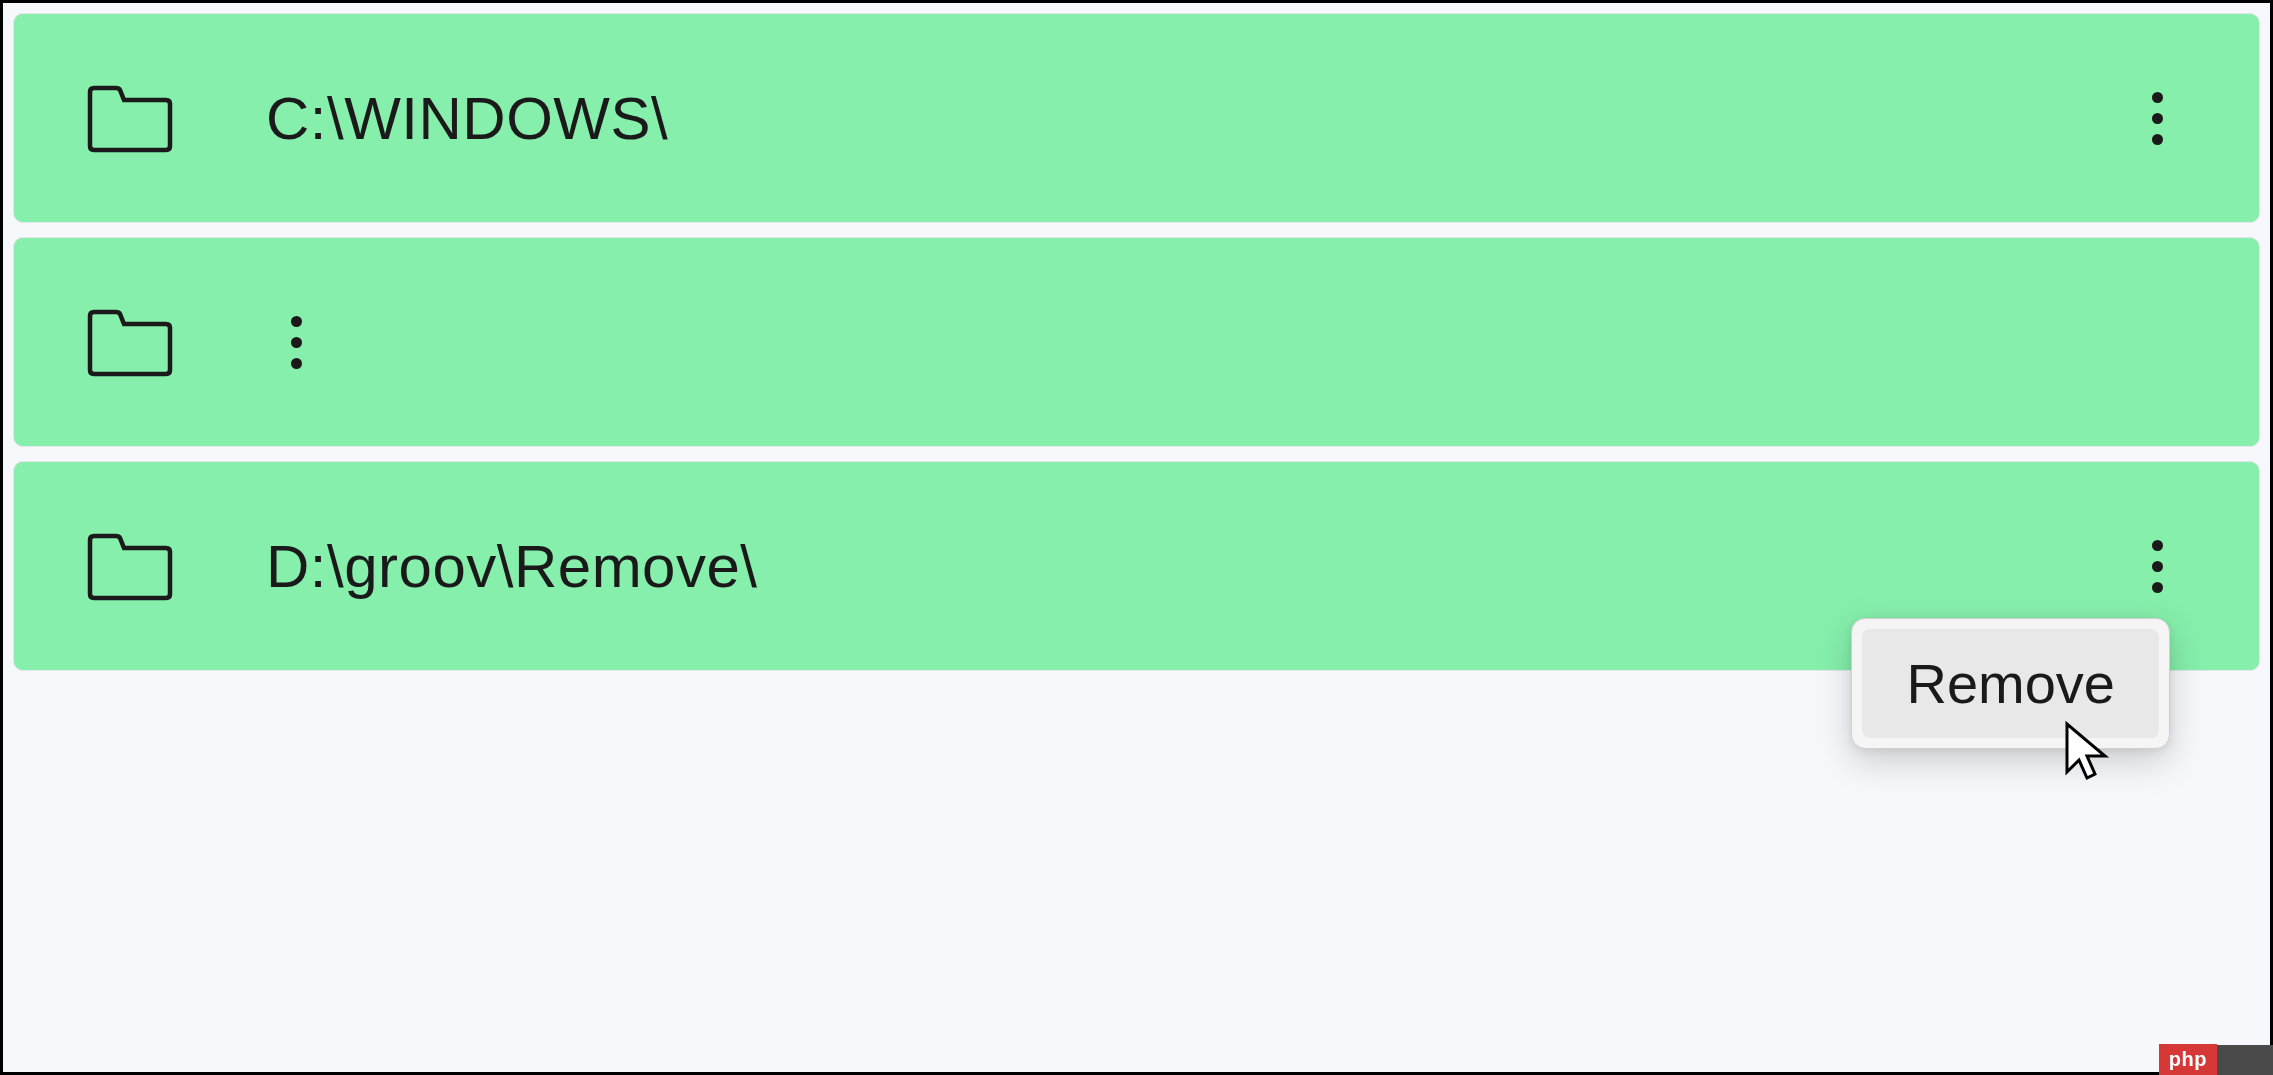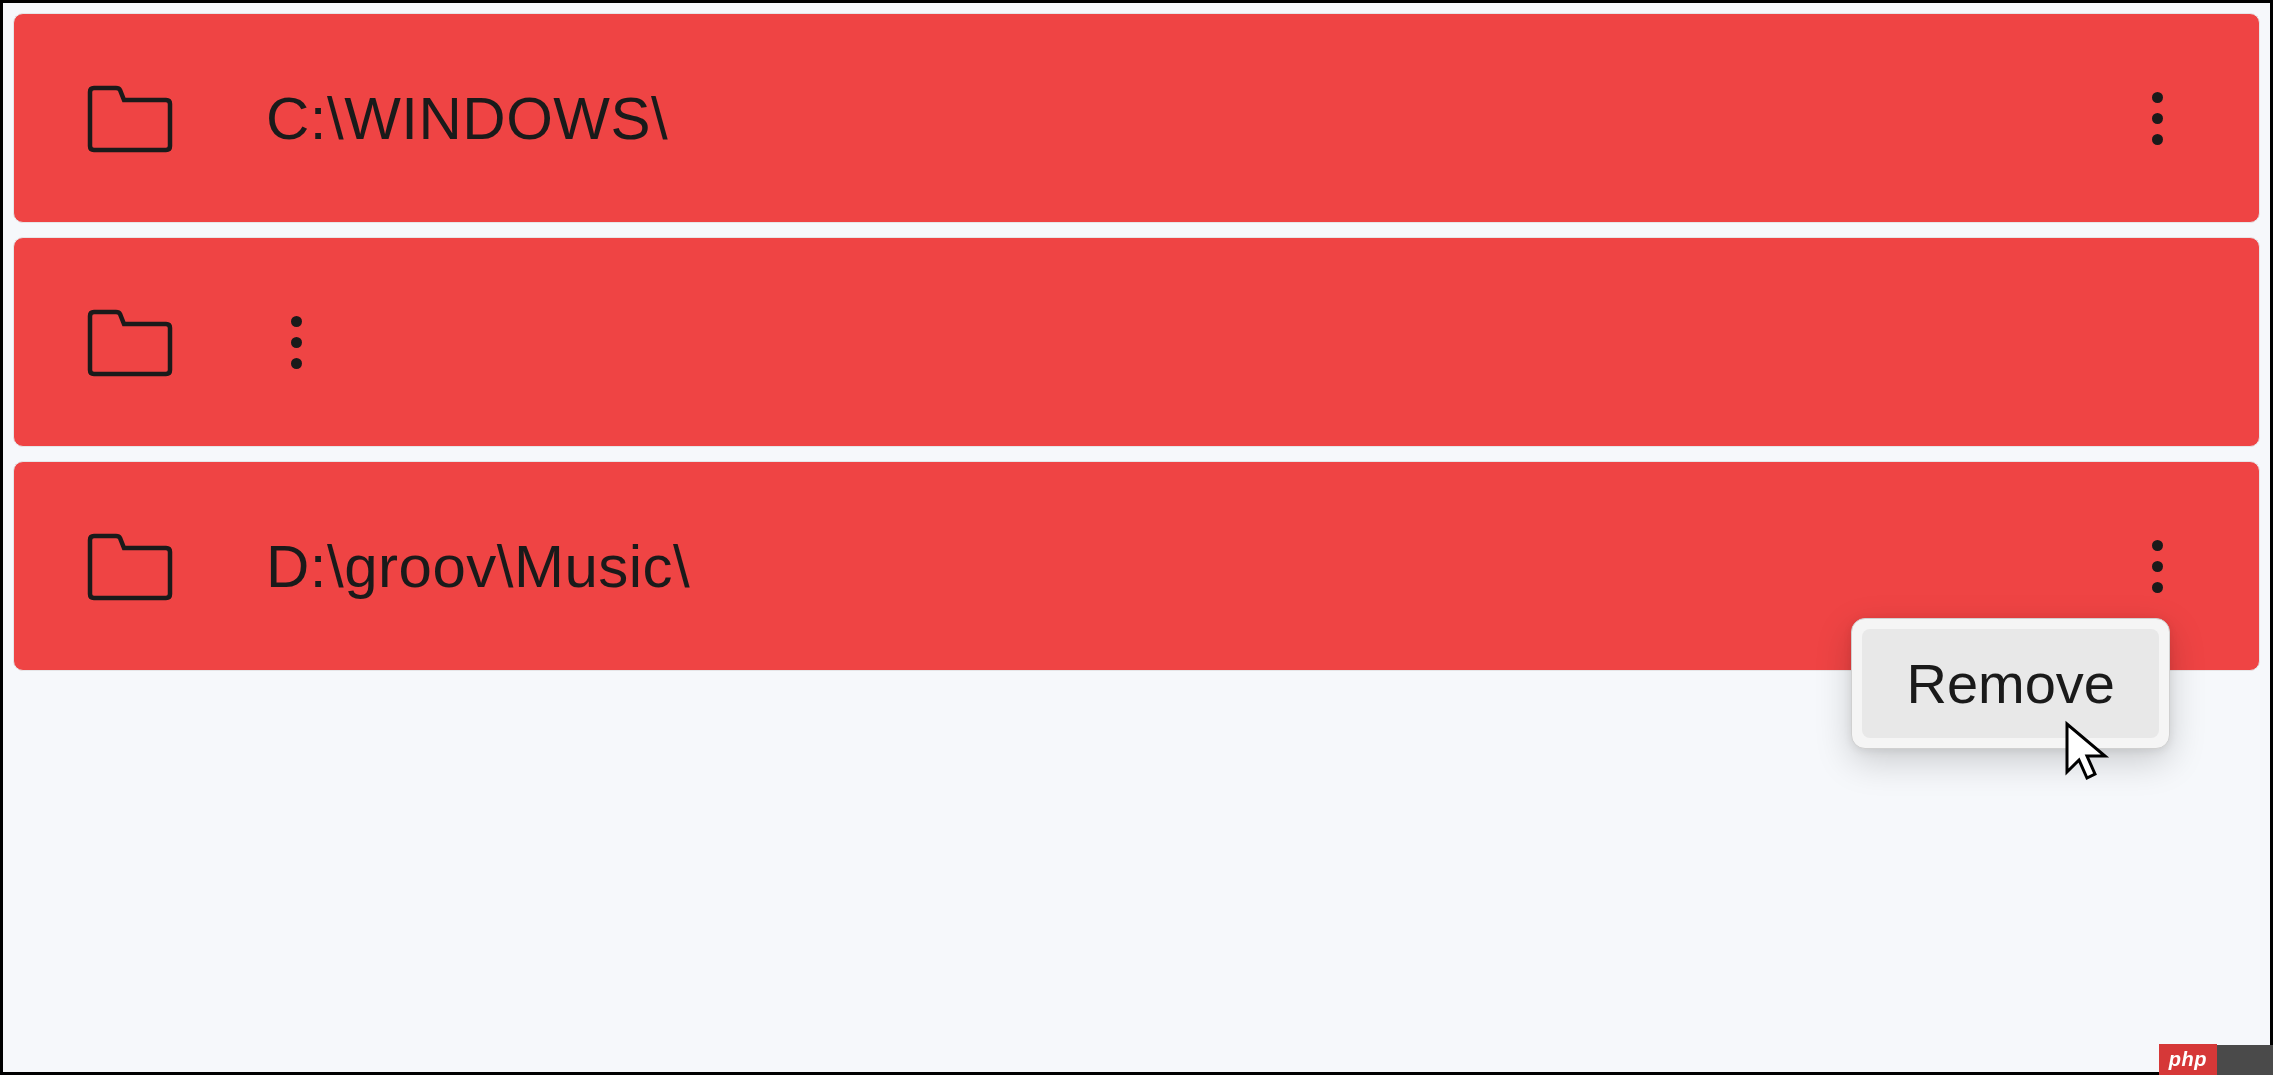--- a/index.html
+++ b/index.html
@@ -20,21 +20,21 @@
     .container {
       padding: 10px;
       width: 100%;
       height: 100%;
       display: flex;
       flex-direction: column;
       gap: 14px;
     }
 
     .folder-row {
-      background: #ef4444;
+      background: #86efac;
       border: 1.5px solid #e6e6e8;
       border-radius: 10px;
       height: 210px;
       display: flex;
       align-items: center;
       padding: 0 72px;
       position: relative;
     }
 
     .folder-icon-wrap {
@@ -118,21 +118,20 @@
       display: flex;
       align-items: center;
     }
 
     .watermark-red {
       background: #d63838;
       color: #fff;
       font-size: 20px;
       font-weight: 700;
       padding: 4px 10px;
-      font-style: italic;
       letter-spacing: 0.5px;
     }
 
     .watermark-gray {
       background: #4a4a4a;
       width: 56px;
       height: 30px;
     }
   </style>
 </head>
@@ -169,21 +168,21 @@
       </span>
     </button>
   </div>
 
   <div class="folder-row">
     <div class="folder-icon-wrap">
       <svg viewBox="0 0 88 72" fill="none" stroke="#1a1a1a" stroke-width="4.5">
         <path d="M 4 18 L 4 64 Q 4 68 8 68 L 80 68 Q 84 68 84 64 L 84 22 Q 84 18 80 18 L 38 18 L 34 8 Q 33 6 30 6 L 8 6 Q 4 6 4 10 Z"></path>
       </svg>
     </div>
-    <div class="folder-path">D:\groov\Music\</div>
+    <div class="folder-path">D:\groov\Remove\</div>
     <button class="more-button">
       <span class="dots">
         <span></span>
           <span></span>
           <span></span>
       </span>
     </button>
   </div>
 </div>
 

